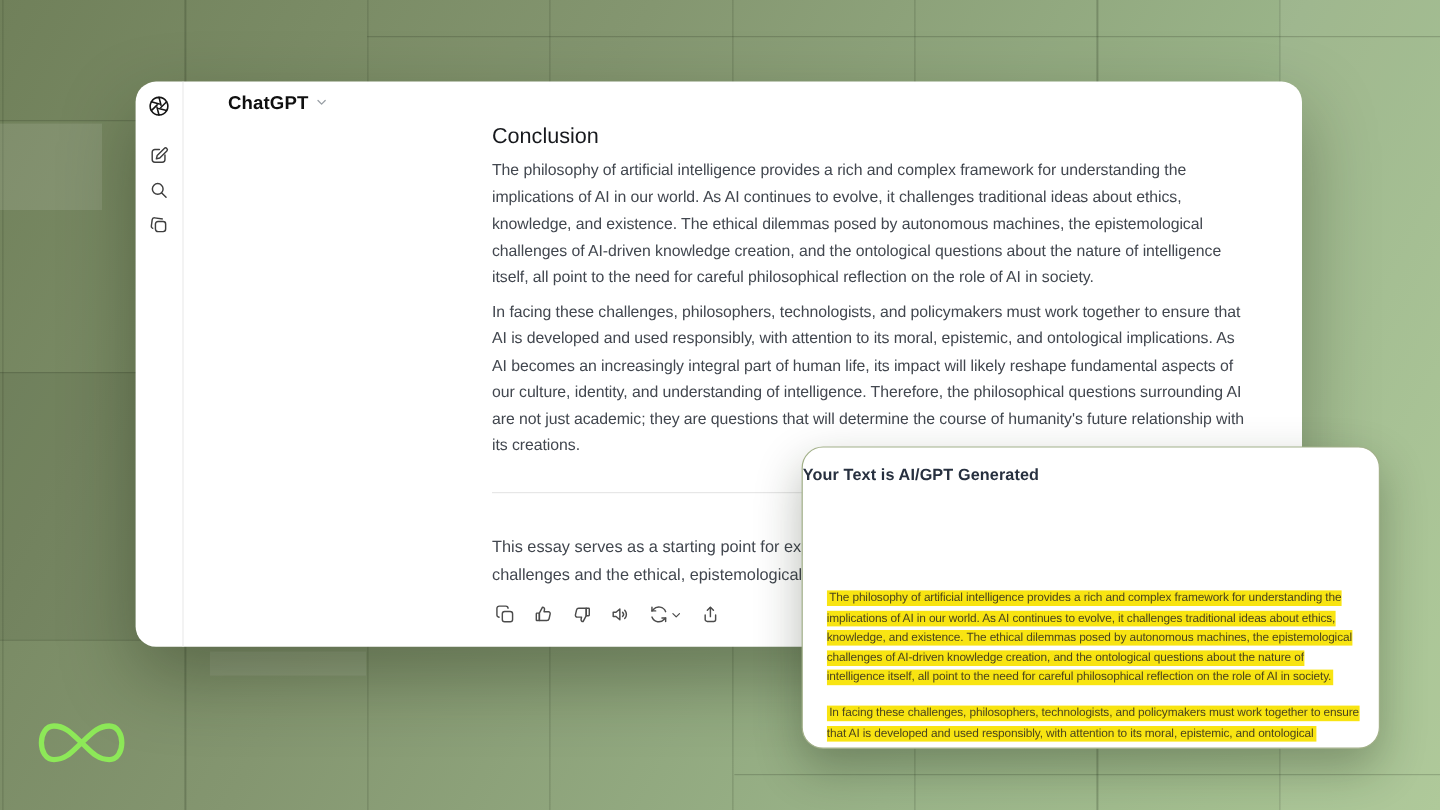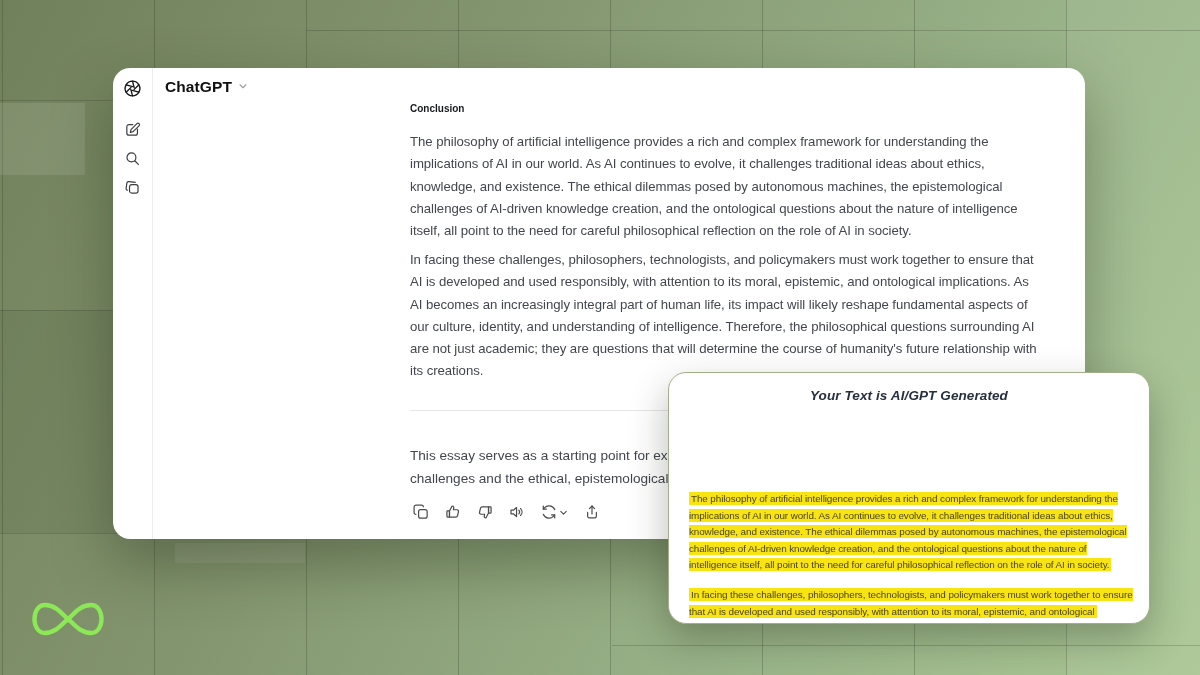--- a/index.html
+++ b/index.html
@@ -16,37 +16,37 @@
   .bg-patch{position:absolute;}
   
   .infinity{position:absolute;left:18px;top:590px;width:100px;height:58px;}
   
   .gpt-window{position:absolute;left:113px;top:68px;width:972px;height:471px;background:#fff;
     border-radius:17px;box-shadow:0 25px 60px rgba(22,32,12,.35);overflow:hidden;z-index:2;}
   .gpt-sidebar{position:absolute;left:0;top:0;bottom:0;width:39px;border-right:1px solid #ececec;}
   .sb-icon{position:absolute;left:8px;width:22px;height:22px;display:flex;align-items:center;justify-content:center;cursor:pointer;background:none;border:none;padding:0;}
   .sb-icon svg{display:block;}
   .gpt-header{position:absolute;left:52px;top:10px;display:flex;align-items:center;gap:5px;cursor:pointer;}
-  .gpt-title{font-size:15.5px;font-weight:600;color:#0f0f0f;letter-spacing:.1px;}
-  
-  .msg-heading{position:absolute;left:297px;top:35px;font-size:10px;font-weight:700;color:#17191d;}
+  .gpt-title{font-size:15.5px;font-weight:600;color:#0f0f0f;letter-spacing:.1px;margin-left:25px;}
+  
+  .msg-heading{position:absolute;left:297px;top:35px;font-size:18px;font-weight:400;color:#17191d;}
   .msg-para{position:absolute;left:297px;width:632px;margin:0;font-size:13.2px;line-height:22.3px;
     letter-spacing:-.05px;color:#42474f;}
   .p1{top:63px;} .p2{top:181px;}
   .msg-divider{position:absolute;left:297px;top:342px;width:612px;height:1px;background:#e7e7e7;}
   .closing{position:absolute;left:297px;top:377px;width:640px;font-size:13.6px;line-height:22.5px;color:#42474f;}
   .action-row{position:absolute;left:295px;top:433px;display:flex;align-items:center;gap:7px;}
   .act-btn{width:25px;height:25px;display:flex;align-items:center;justify-content:center;background:none;border:none;
     padding:0;cursor:pointer;border-radius:6px;}
   .act-btn.regen{width:36px;}
   
   .detector-card{position:absolute;left:668px;top:372px;width:480px;height:250px;background:#fff;
     border:1px solid #a2b089;border-radius:18px;box-shadow:0 16px 38px rgba(22,32,12,.30);
     overflow:hidden;z-index:5;}
-  .card-title{margin-top:15px;text-align:center;font-size:13.5px;font-weight:700;color:#27303f;letter-spacing:.1px;font-style:italic;}
+  .card-title{margin-top:15px;text-align:left;font-size:13.5px;font-weight:700;color:#27303f;letter-spacing:.1px;}
   .gauge{position:relative;width:116px;height:58px;margin:9px auto 0;
     background:conic-gradient(from 270deg at 50% 100%,
       #2ebd85 0deg,#7cc94f 38deg,#e9d32a 78deg,#f2b028 108deg,#ee8427 132deg,#d84a1e 176deg,
       #d84a1e 180deg,transparent 180deg);
     border-radius:116px 116px 0 0;}
   .gauge-hole{position:absolute;left:50%;transform:translateX(-50%);bottom:0;width:70px;height:35px;
     background:#fff;border-radius:70px 70px 0 0;}
   .gauge-text{position:absolute;left:0;right:0;bottom:0;text-align:center;color:#2c3848;line-height:1.15;}
   .gauge-text .pct{font-size:13px;font-weight:700;}
   .gauge-text .lbl{font-size:12.5px;font-weight:700;}

